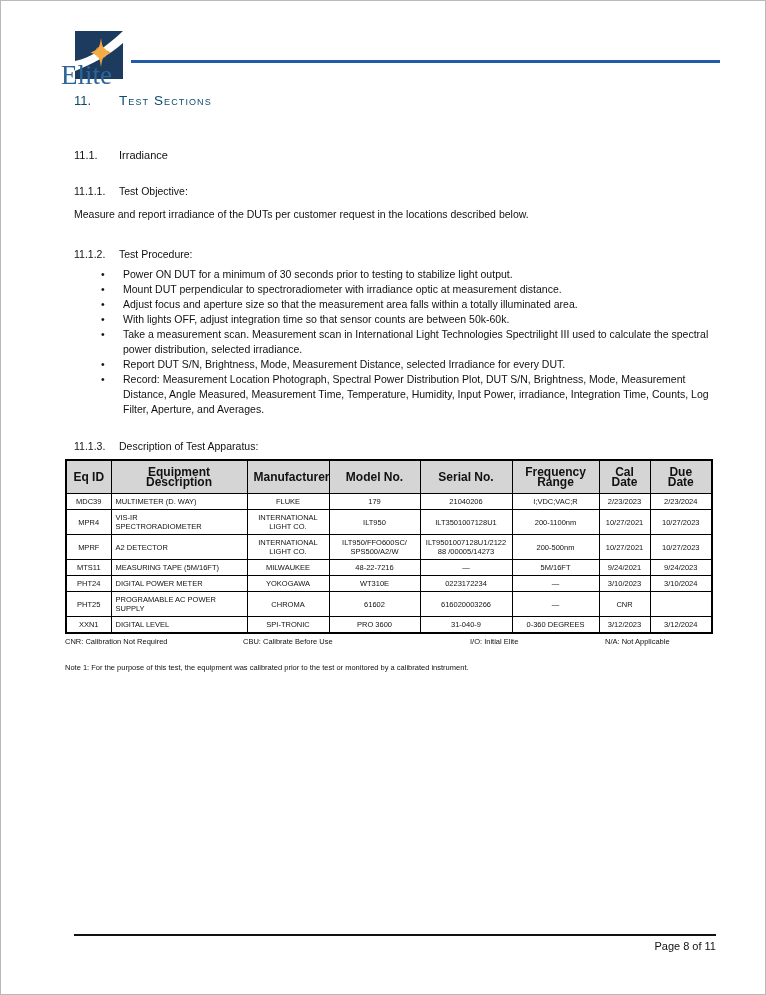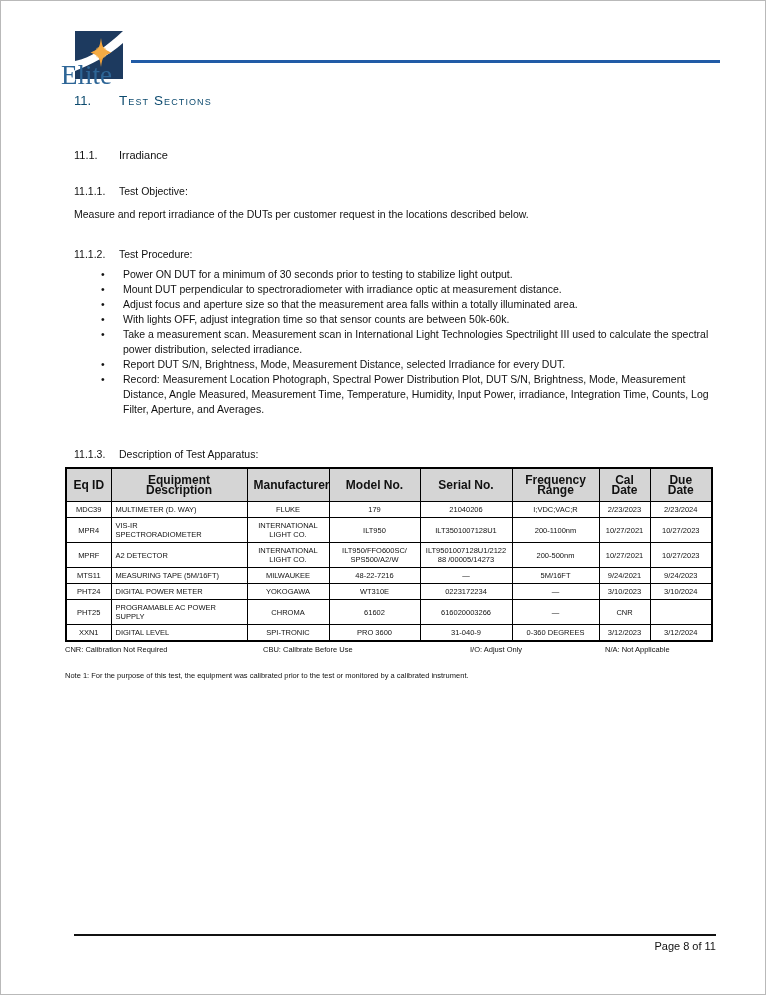--- a/index.html
+++ b/index.html
@@ -16,34 +16,34 @@
   
   .content { position:absolute; top:92px; left:73px; width:641px; }
   .num { display:inline-block; width:45px; }
   .h-main { font-size:13px; color:#0c4a6e; margin:0 0 41px 0; }
   .h-main .t { font-variant:small-caps; letter-spacing:1.1px; font-size:13.5px; }
   .h2 { font-size:11px; margin:0 0 24px 0; }
   .h3 { font-size:10.5px; margin:0 0 9px 0; }
   .h3.proc { margin-bottom:7px; }
   .h3.app  { margin-bottom:7px; }
   .body-p { font-size:10.5px; line-height:13px; margin:11px 0 27px 0; }
-  ul.bullets { list-style:none; margin:0 0 31px 0; padding-left:49px; font-size:10.5px; line-height:15px; }
+  ul.bullets { list-style:none; margin:0 0 23px 0; padding-left:49px; font-size:10.5px; line-height:15px; }
   ul.bullets li { position:relative; }
   ul.bullets li::before { content:"\2022"; position:absolute; left:-22px; }
   
   table.apparatus { border-collapse:collapse; table-layout:fixed; width:646px; margin-left:-9px; margin-top:4px; border:2px solid #000; }
   .apparatus th, .apparatus td { border:1px solid #000; padding:3px 2px; text-align:center; vertical-align:middle; white-space:pre-line; overflow:hidden; }
   .apparatus th { background:var(--table_header_bg,#d5d5d5); font-size:12px; line-height:10px; padding:6px 6px; }
   .apparatus td { font-size:7.5px; line-height:9px; }
   .apparatus tbody td:nth-child(2) { text-align:left; padding-left:4px; }
   
   .legend { position:relative; height:10px; margin:3px 0 0 -9px; width:655px; font-size:7.5px; }
   .legend span { position:absolute; top:0; white-space:nowrap; }
   .legend span:nth-child(1){ left:0; }
-  .legend span:nth-child(2){ left:198px; }
+  .legend span:nth-child(2){ left:178px; }
   .legend span:nth-child(3){ left:405px; }
   .legend span:nth-child(4){ left:540px; }
   .note { margin:16px 0 0 -9px; font-size:7.5px; }
   
   .footer-rule { position:absolute; top:933px; left:73px; width:642px; height:2px; background:#111; }
   .page-num { position:absolute; top:939px; right:49px; font-size:11px; }
 </style>
 </head>
 <body>
 
@@ -191,21 +191,21 @@
             <td>0-360 DEGREES</td>
             <td>3/12/2023</td>
             <td>3/12/2024</td>
           </tr>
         </tbody>
     </table>
 
     <div class="legend">
         <span>CNR: Calibration Not Required</span>
         <span>CBU: Calibrate Before Use</span>
-        <span>I/O: Adjust Only</span>
+        <span>I/O: Initial Elite</span>
         <span>N/A: Not Applicable</span>
       </div>
     <div class="note">Note 1: For the purpose of this test, the equipment was calibrated prior to the test or monitored by a calibrated instrument.</div>
 
   </div>
 
   <div class="footer-rule"></div>
   <div class="page-num">Page 8 of 11</div>
 
 </div>

